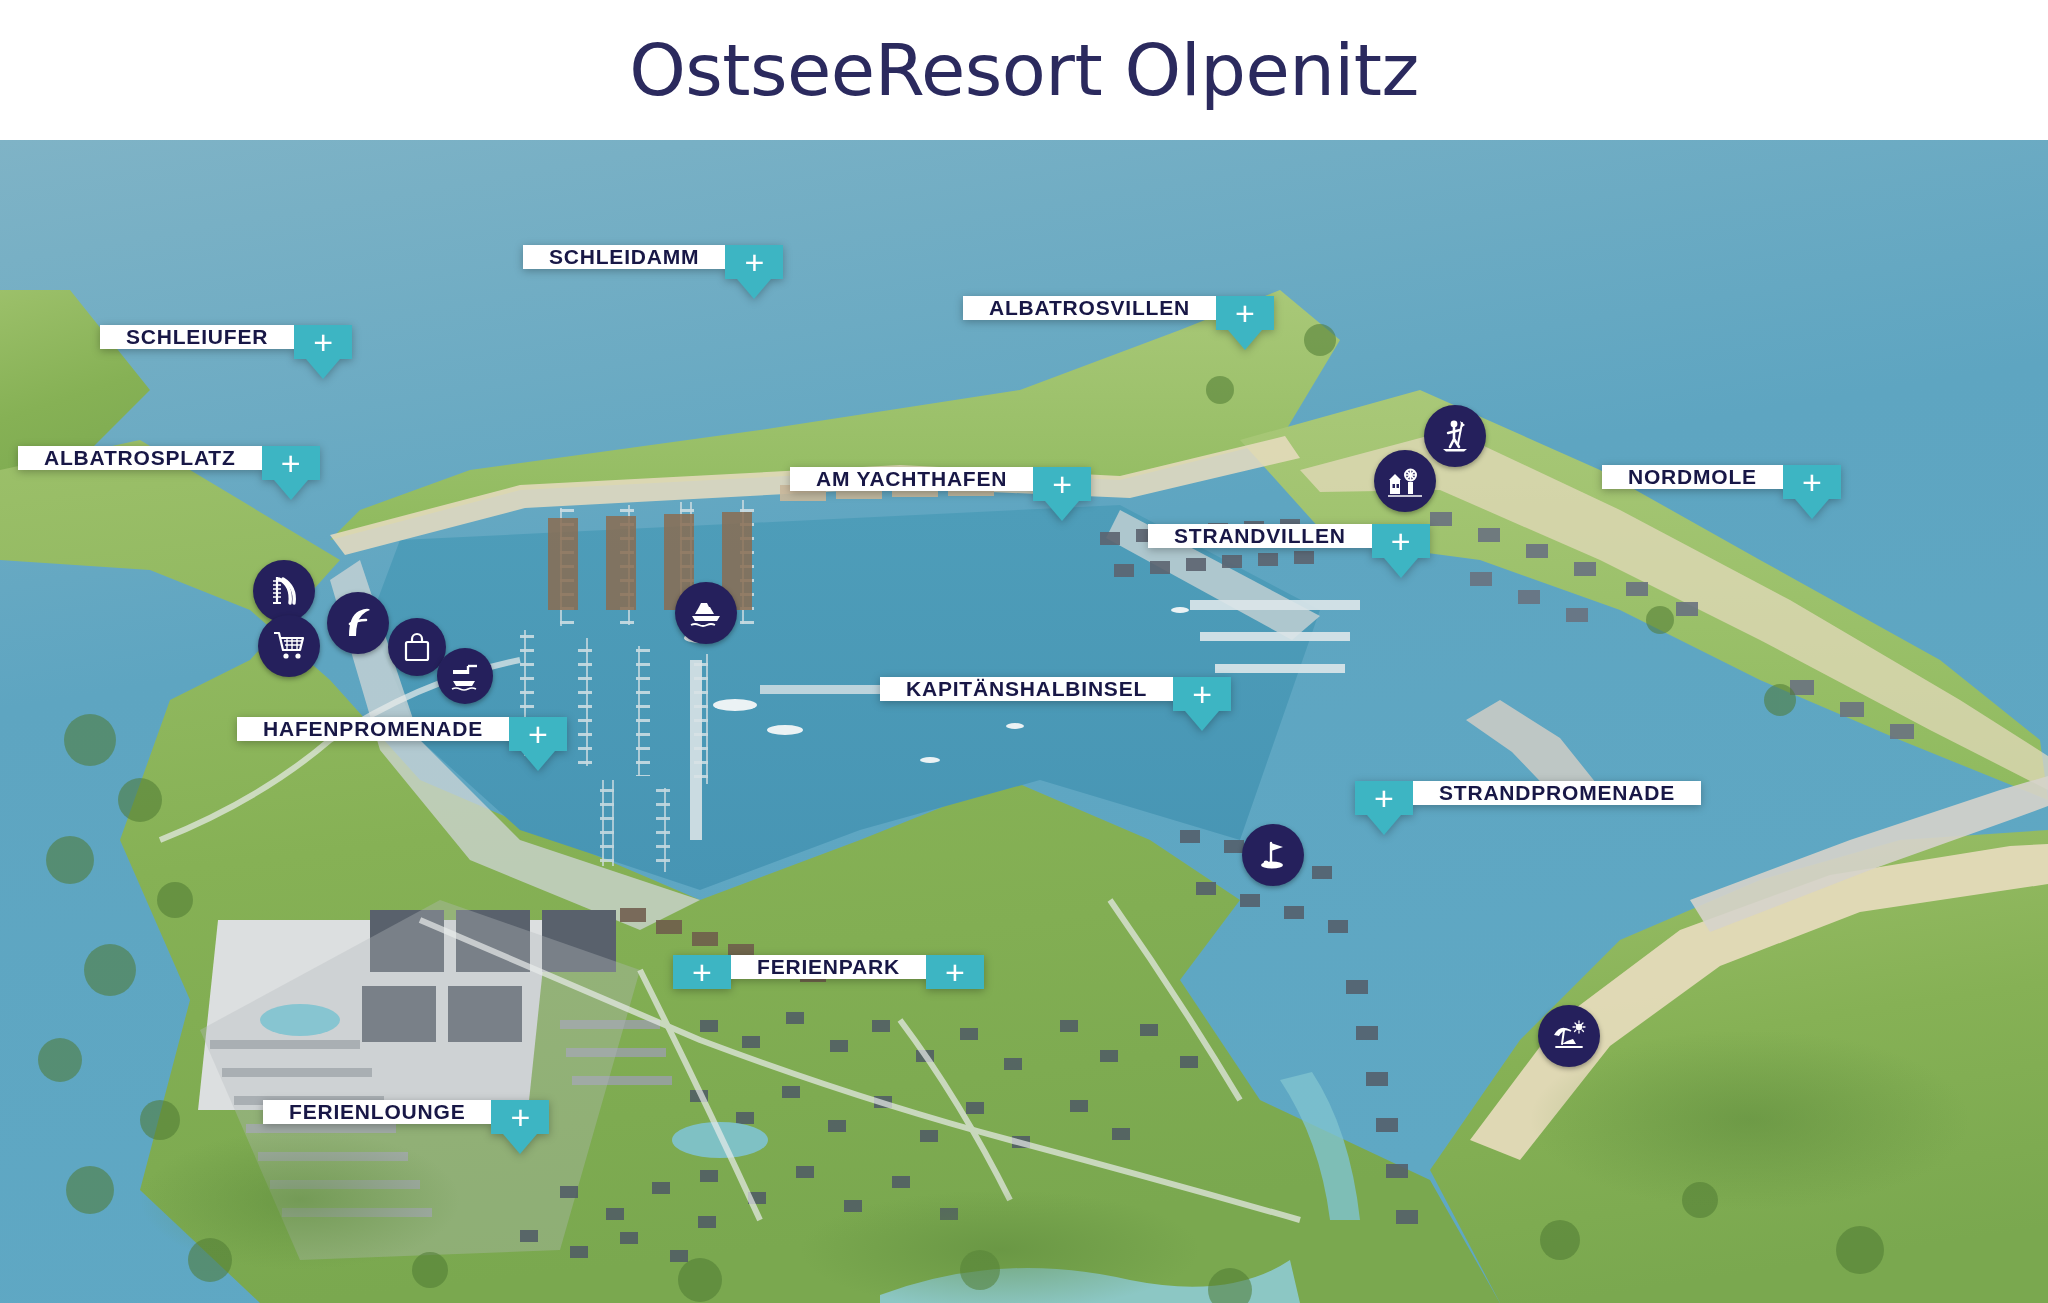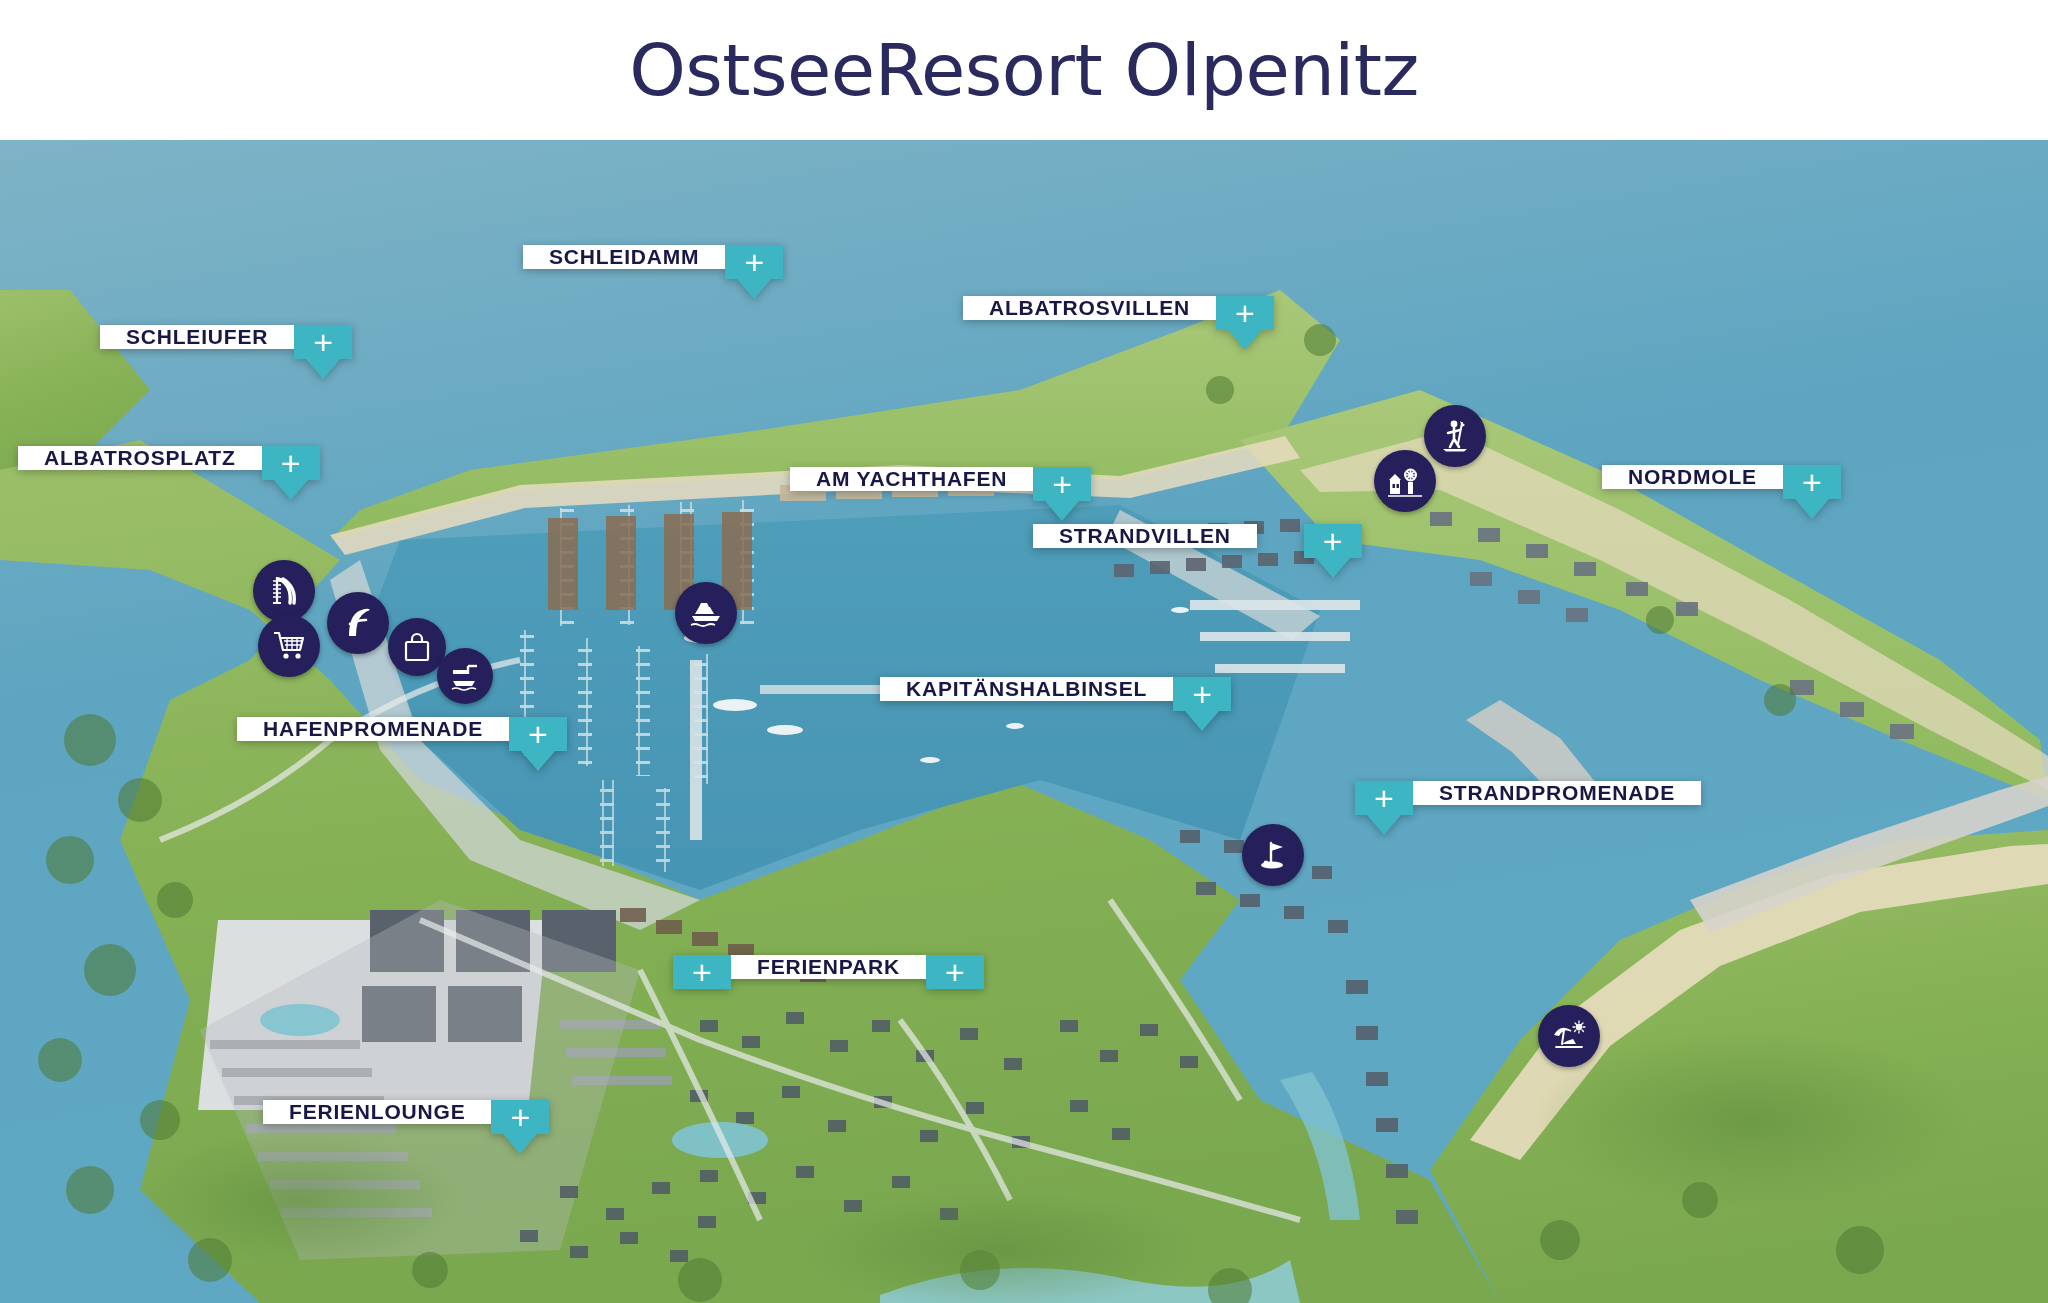--- a/index.html
+++ b/index.html
@@ -352,21 +352,21 @@
     <div class="hotspot" style="left:790px; top:305px;margin-top:22px;">
       <span class="hs-text">AM YACHTHAFEN</span>
       <span class="hs-plus">+</span>
     </div>
 
     <div class="hotspot" style="left:1556px; top:325px;margin-left:46px;">
       <span class="hs-text">NORDMOLE</span>
       <span class="hs-plus">+</span>
     </div>
 
-    <div class="hotspot" style="left:1033px; top:384px;gap:47px;">
+    <div class="hotspot" style="left:1148px; top:384px;">
       <span class="hs-text">STRANDVILLEN</span>
       <span class="hs-plus">+</span>
     </div>
 
     <div class="hotspot" style="left:880px; top:537px;border-radius:17px;">
       <span class="hs-text">KAPITÄNSHALBINSEL</span>
       <span class="hs-plus">+</span>
     </div>
 
     <div class="hotspot" style="left:237px; top:577px;">

